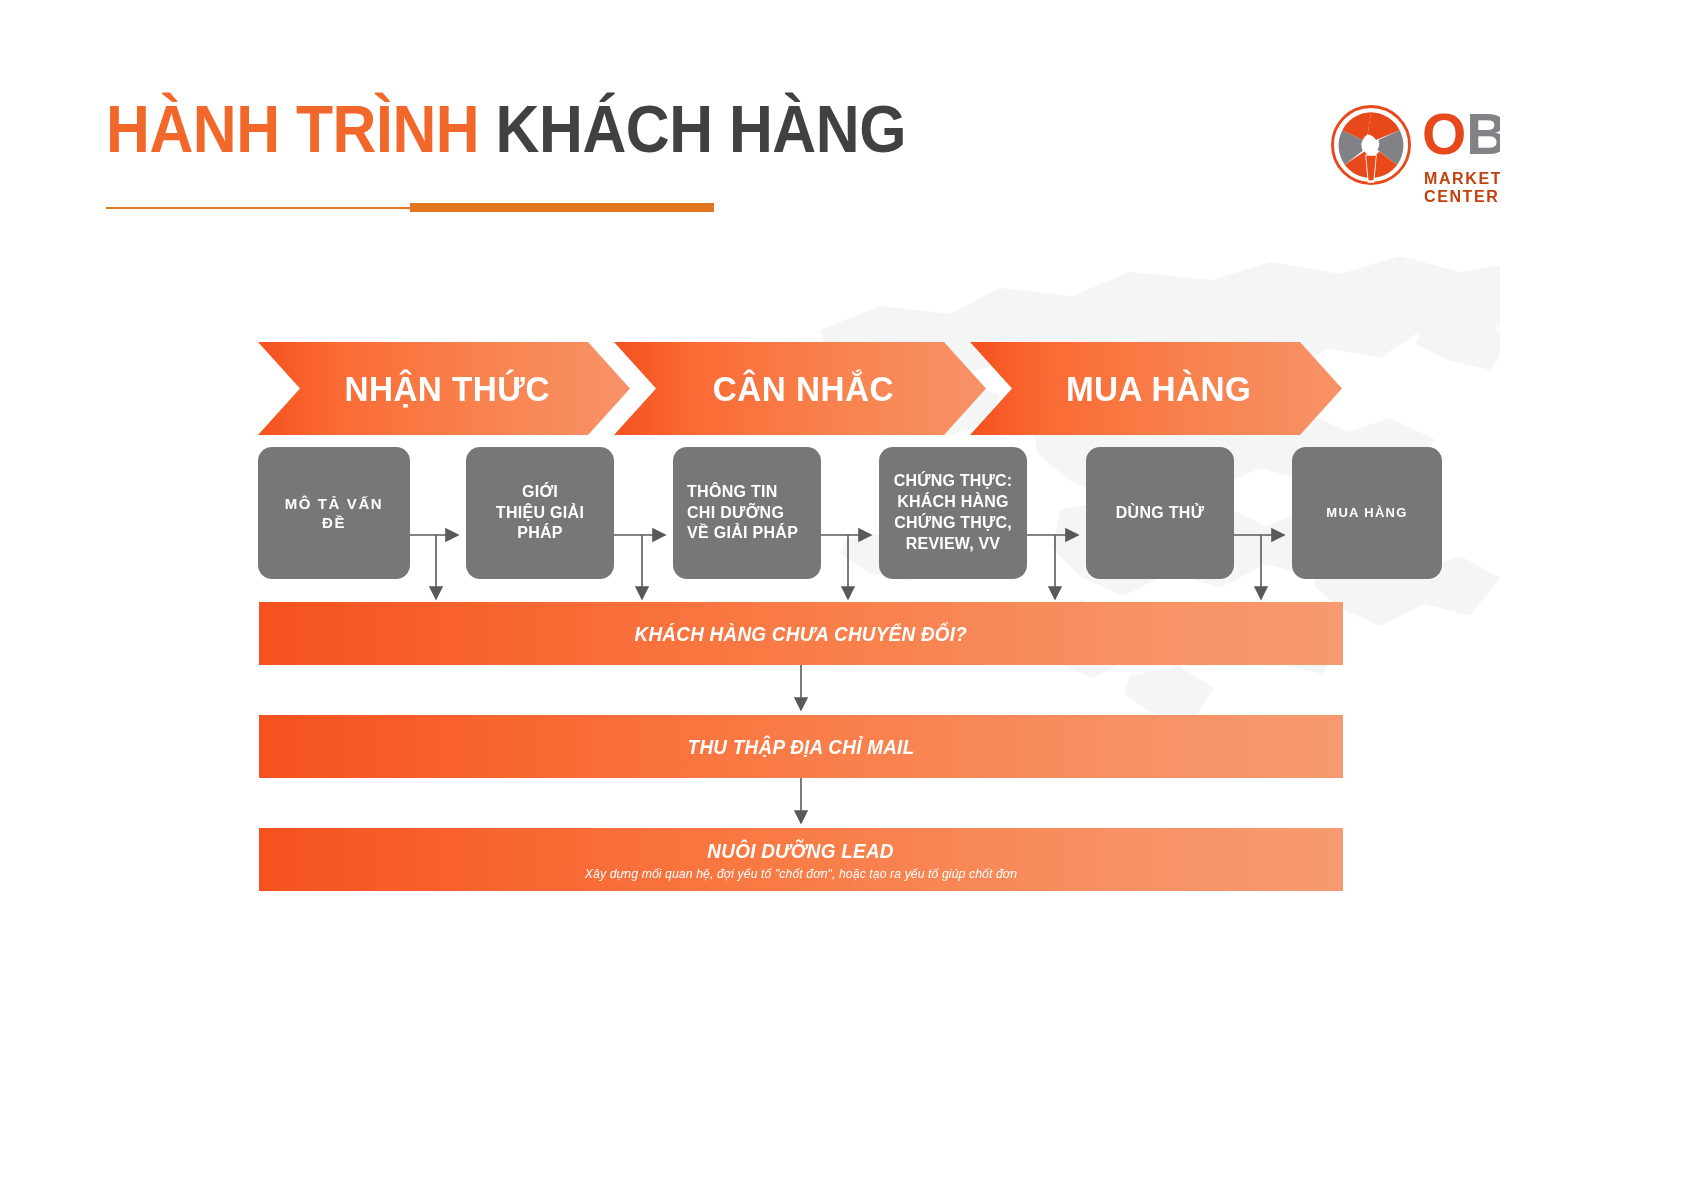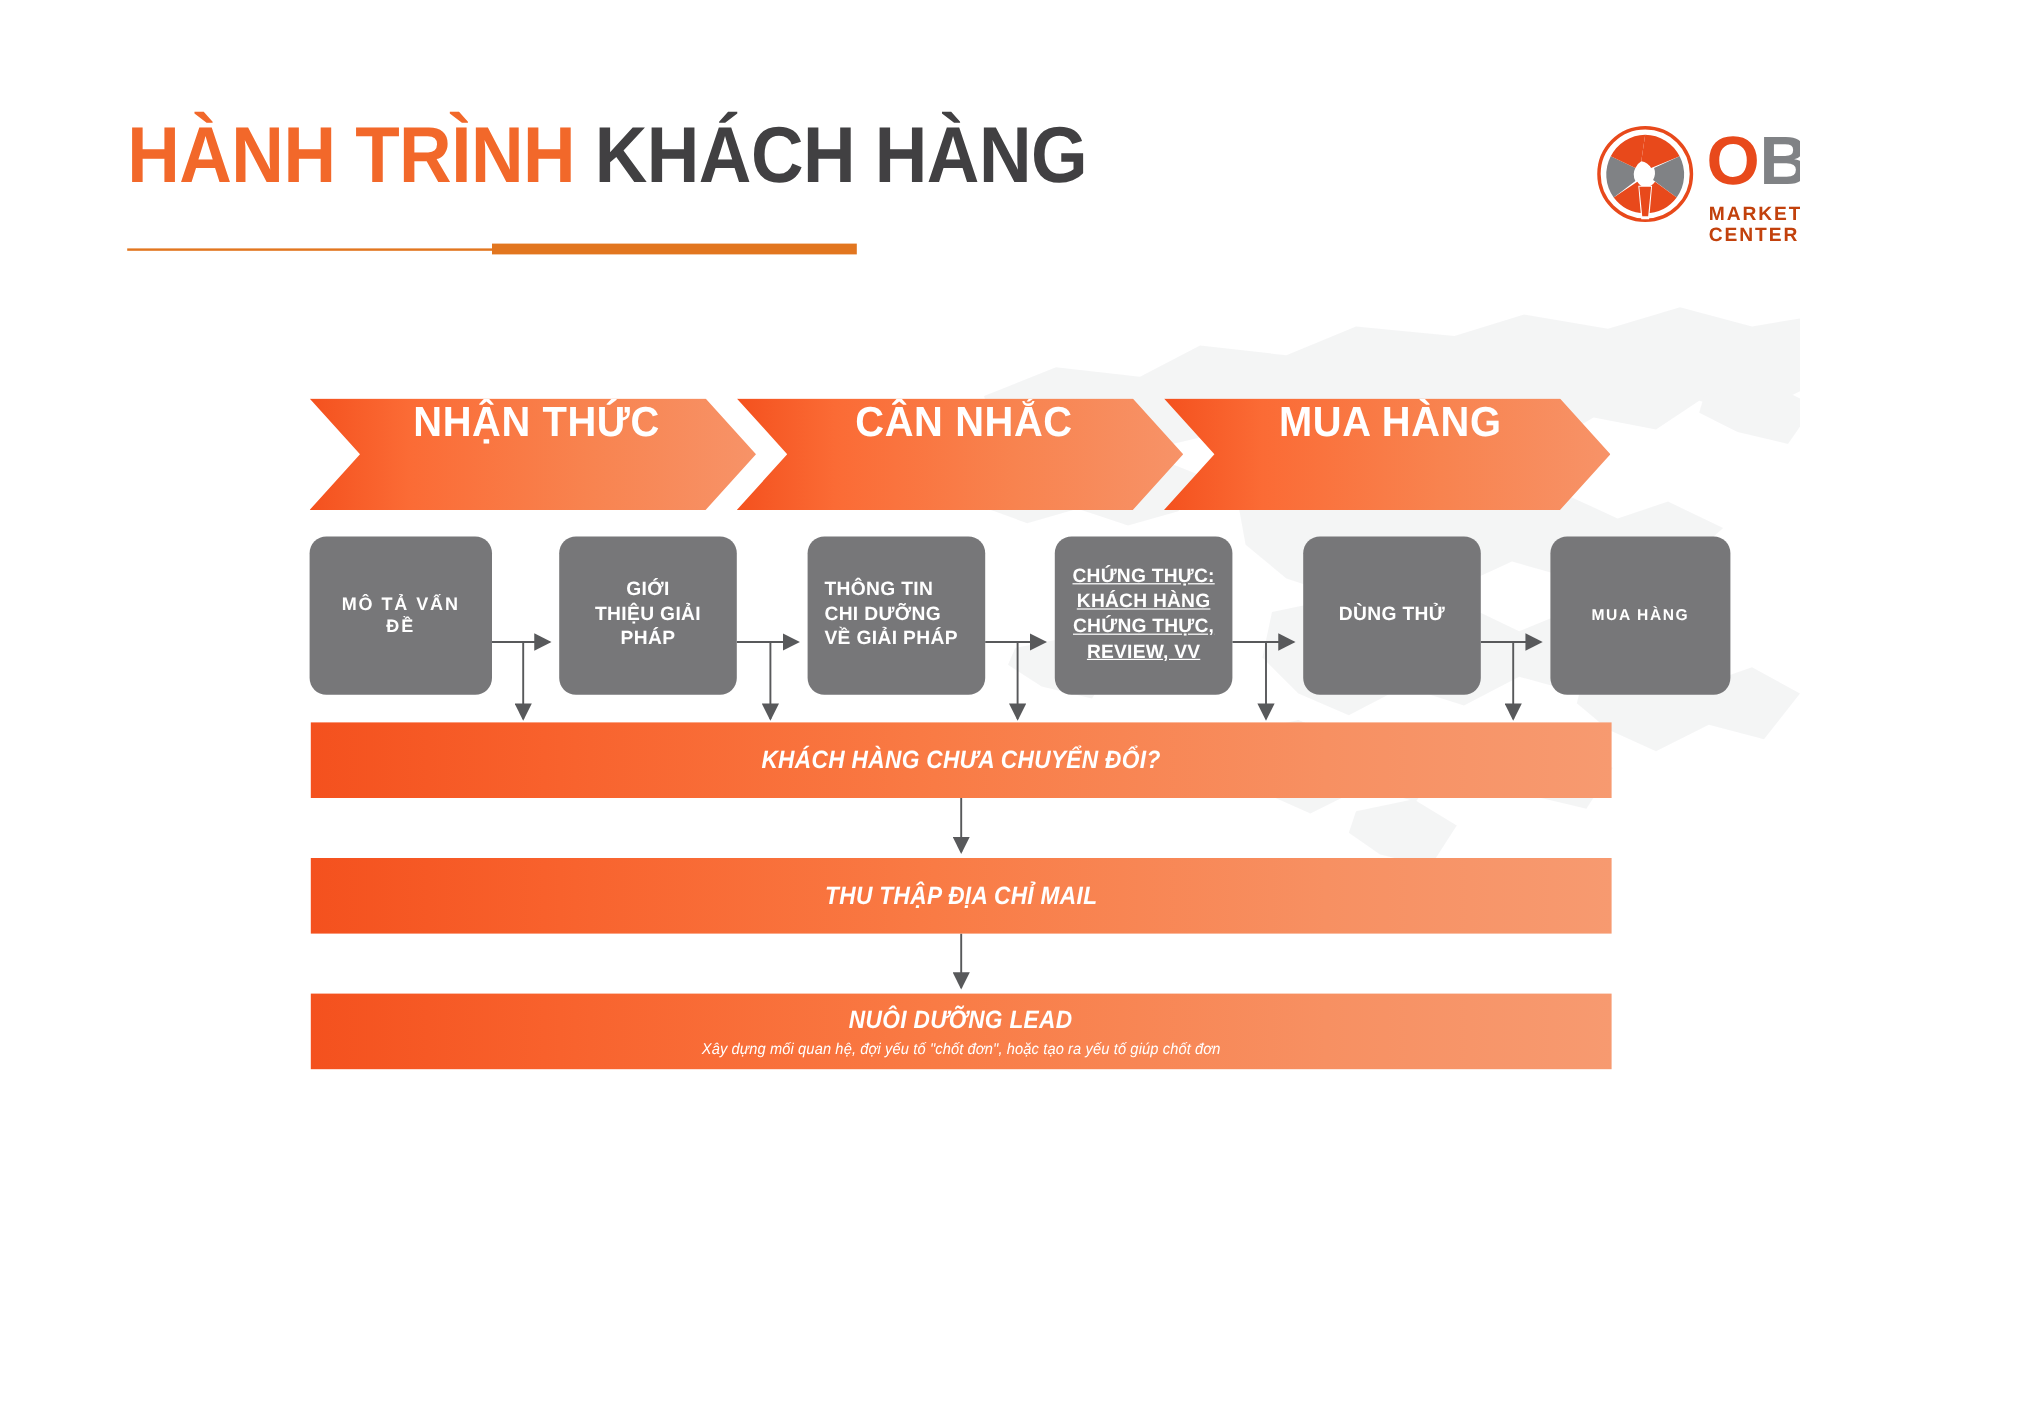--- a/index.html
+++ b/index.html
@@ -117,24 +117,25 @@
   .chevrons {
     position: absolute;
     left: 258px;
     top: 330px;
     width: 1084px;
     height: 93px;
     z-index: 4;
   }
   .chev {
     position: absolute;
-    top: 2px;
+    top: 12px;
     height: 93px;
     background: linear-gradient(90deg, #F4511E 0%, #FB6B35 22%, #F8834F 62%, #F79368 100%);
     display: flex;
+    align-items: center;
     justify-content: center;
   }
   .chev.c1 {
     left: 0; width: 372px;
     clip-path: polygon(0 0, 330px 0, 372px 50%, 330px 100%, 0 100%, 42px 50%);
   }
   .chev.c2 {
     left: 356px; width: 372px;
     clip-path: polygon(0 0, 330px 0, 372px 50%, 330px 100%, 0 100%, 42px 50%);
   }
@@ -181,21 +182,21 @@
 
   .gbox.b1 { left: 0px;   width: 152px; padding: 0 16px; }
   .gbox.b1 .gtext { font-size: 15px; letter-spacing: 1.6px; text-align: center; }
 
   .gbox.b2 { left: 208px; width: 148px; padding: 0 29px; }
   .gbox.b2 .gtext { font-size: 16px; letter-spacing: 0.3px; text-align: center; }
 
   .gbox.b3 { left: 415px; width: 148px; padding: 0 14px; }
   .gbox.b3 .gtext { font-size: 16px; letter-spacing: 0.3px; text-align: left; }
 
-  .gbox.b4 { left: 621px; width: 148px; padding: 0 8px; text-decoration: underline; }
+  .gbox.b4 { left: 621px; width: 148px; padding: 0 8px; }
   .gbox.b4 .gtext { font-size: 16px; letter-spacing: 0.2px; text-align: center; }
 
   .gbox.b5 { left: 828px; width: 148px; padding: 0 10px; }
   .gbox.b5 .gtext { font-size: 16px; letter-spacing: 0.3px; text-align: center; }
 
   .gbox.b6 { left: 1034px; width: 150px; padding: 0 10px; }
   .gbox.b6 .gtext { font-size: 13px; letter-spacing: 1.3px; text-align: center; }
 
   
   .connectors {

